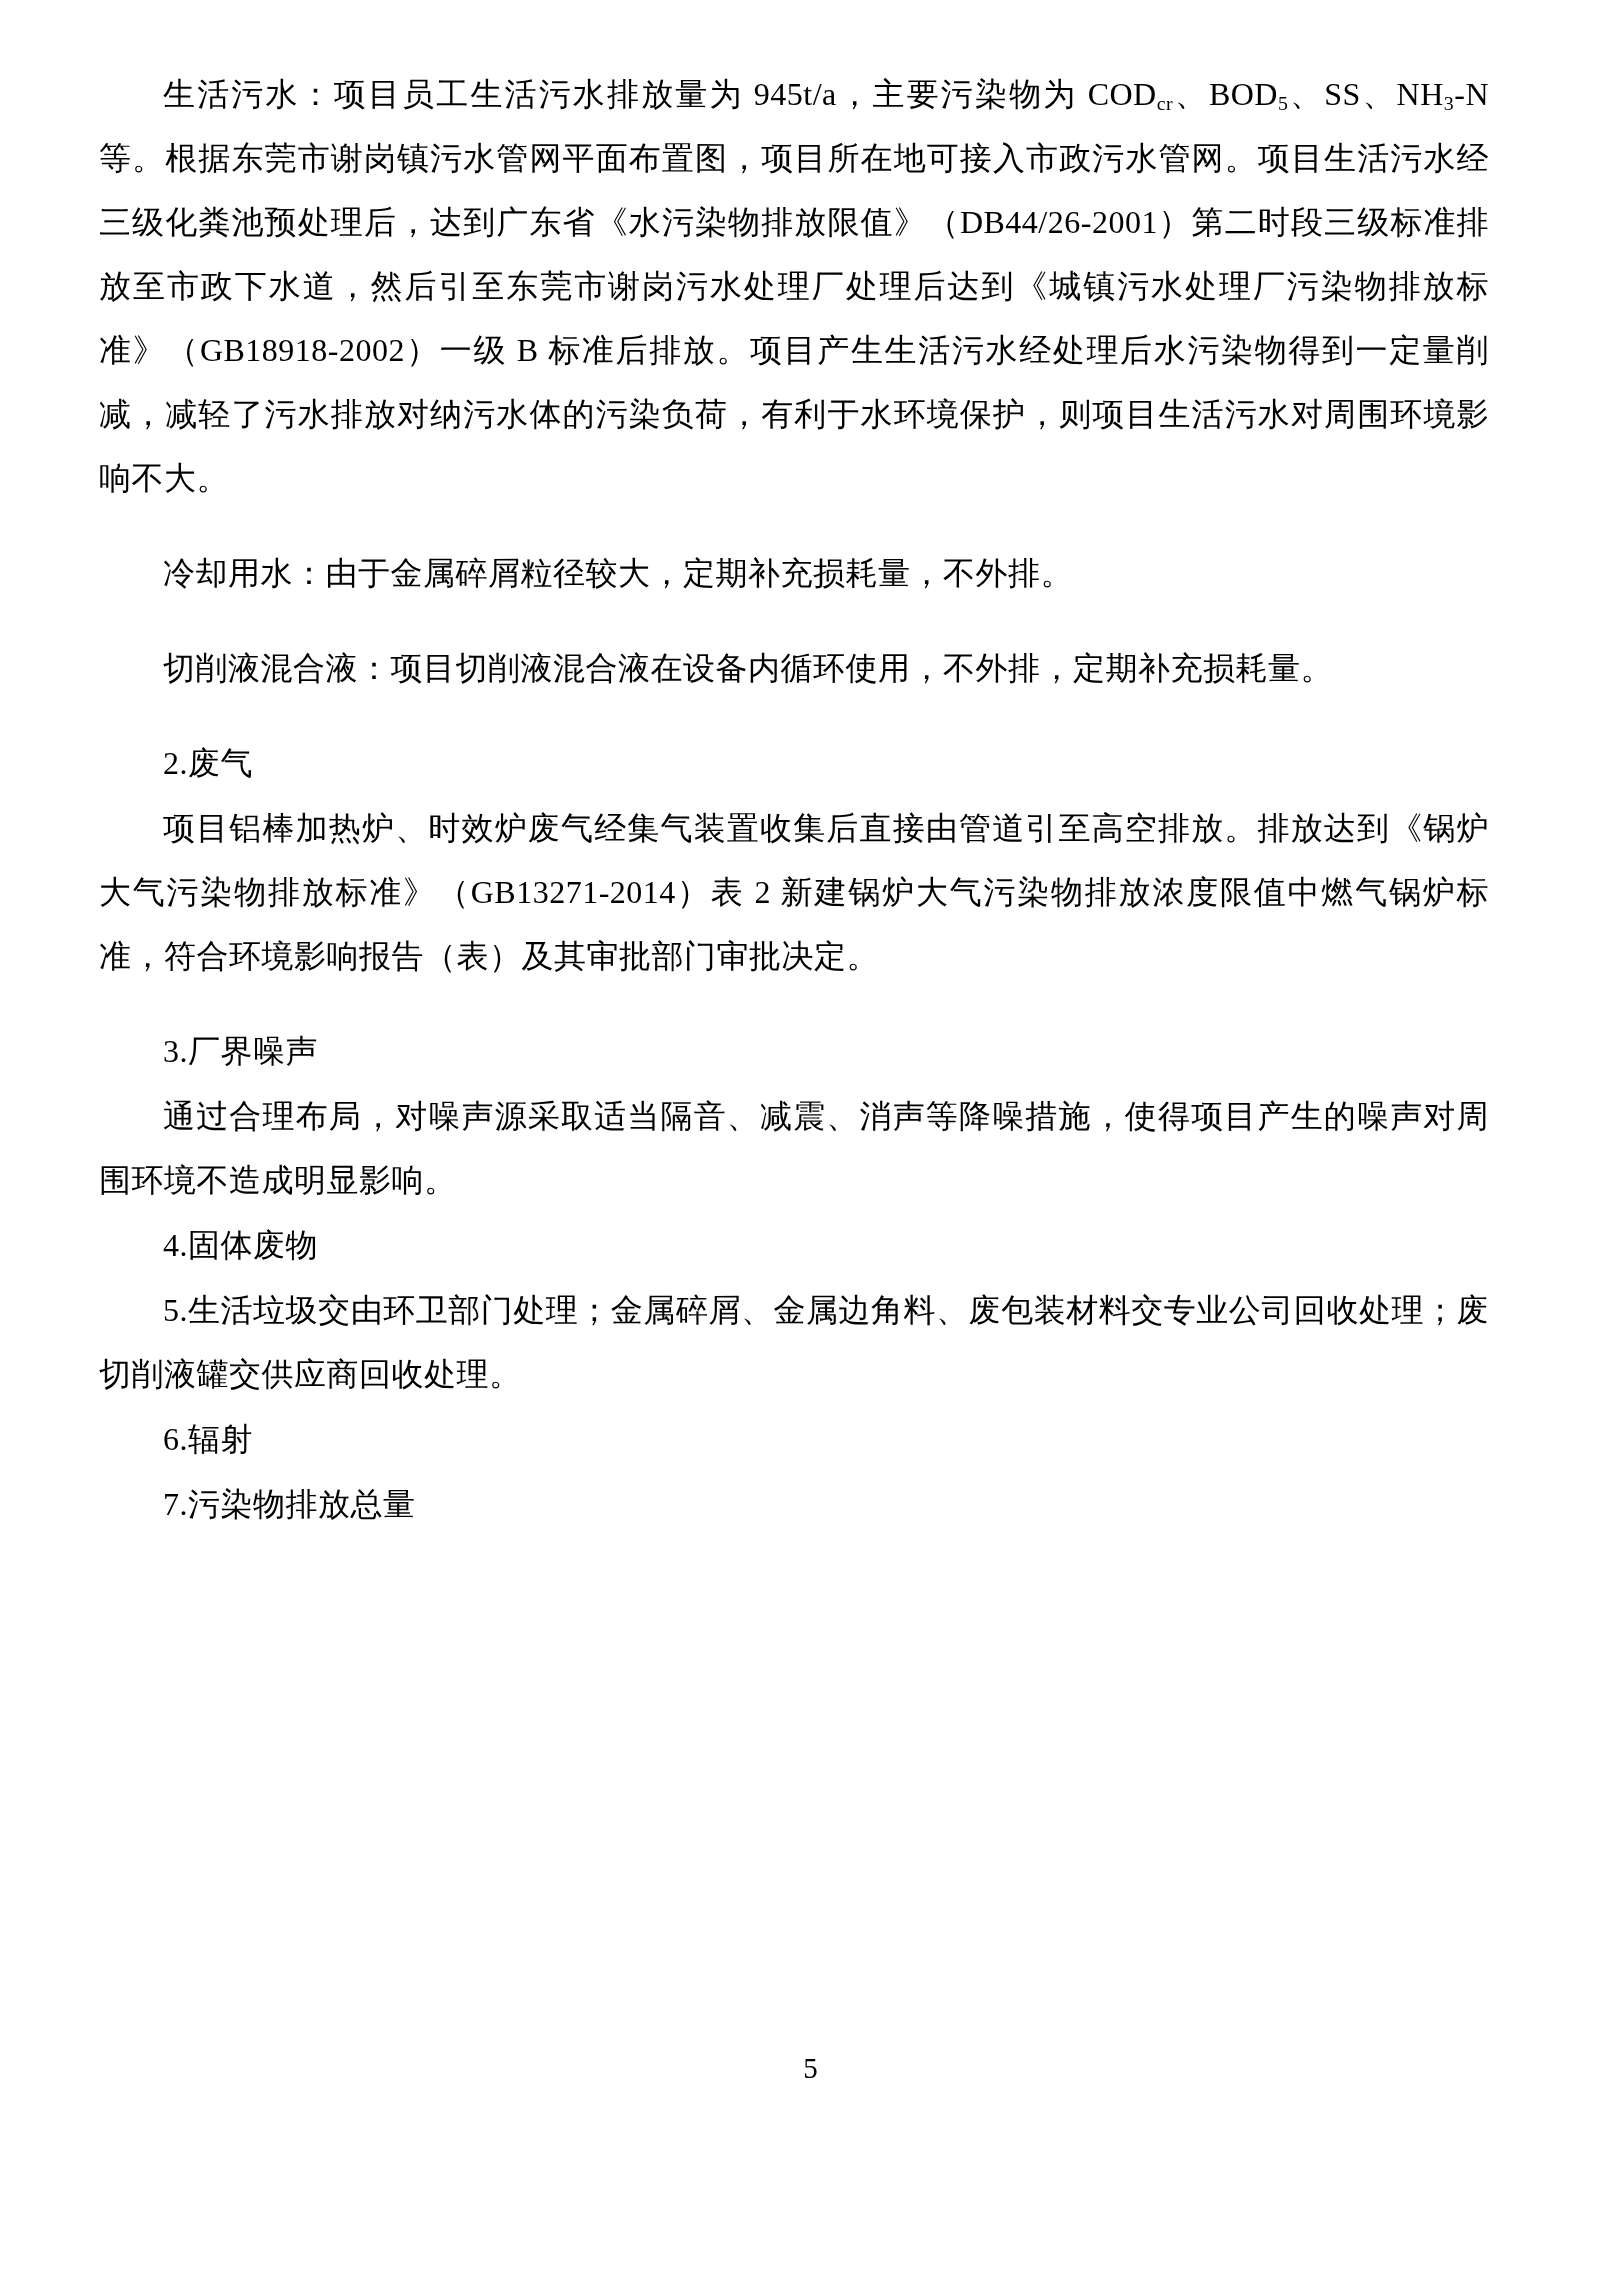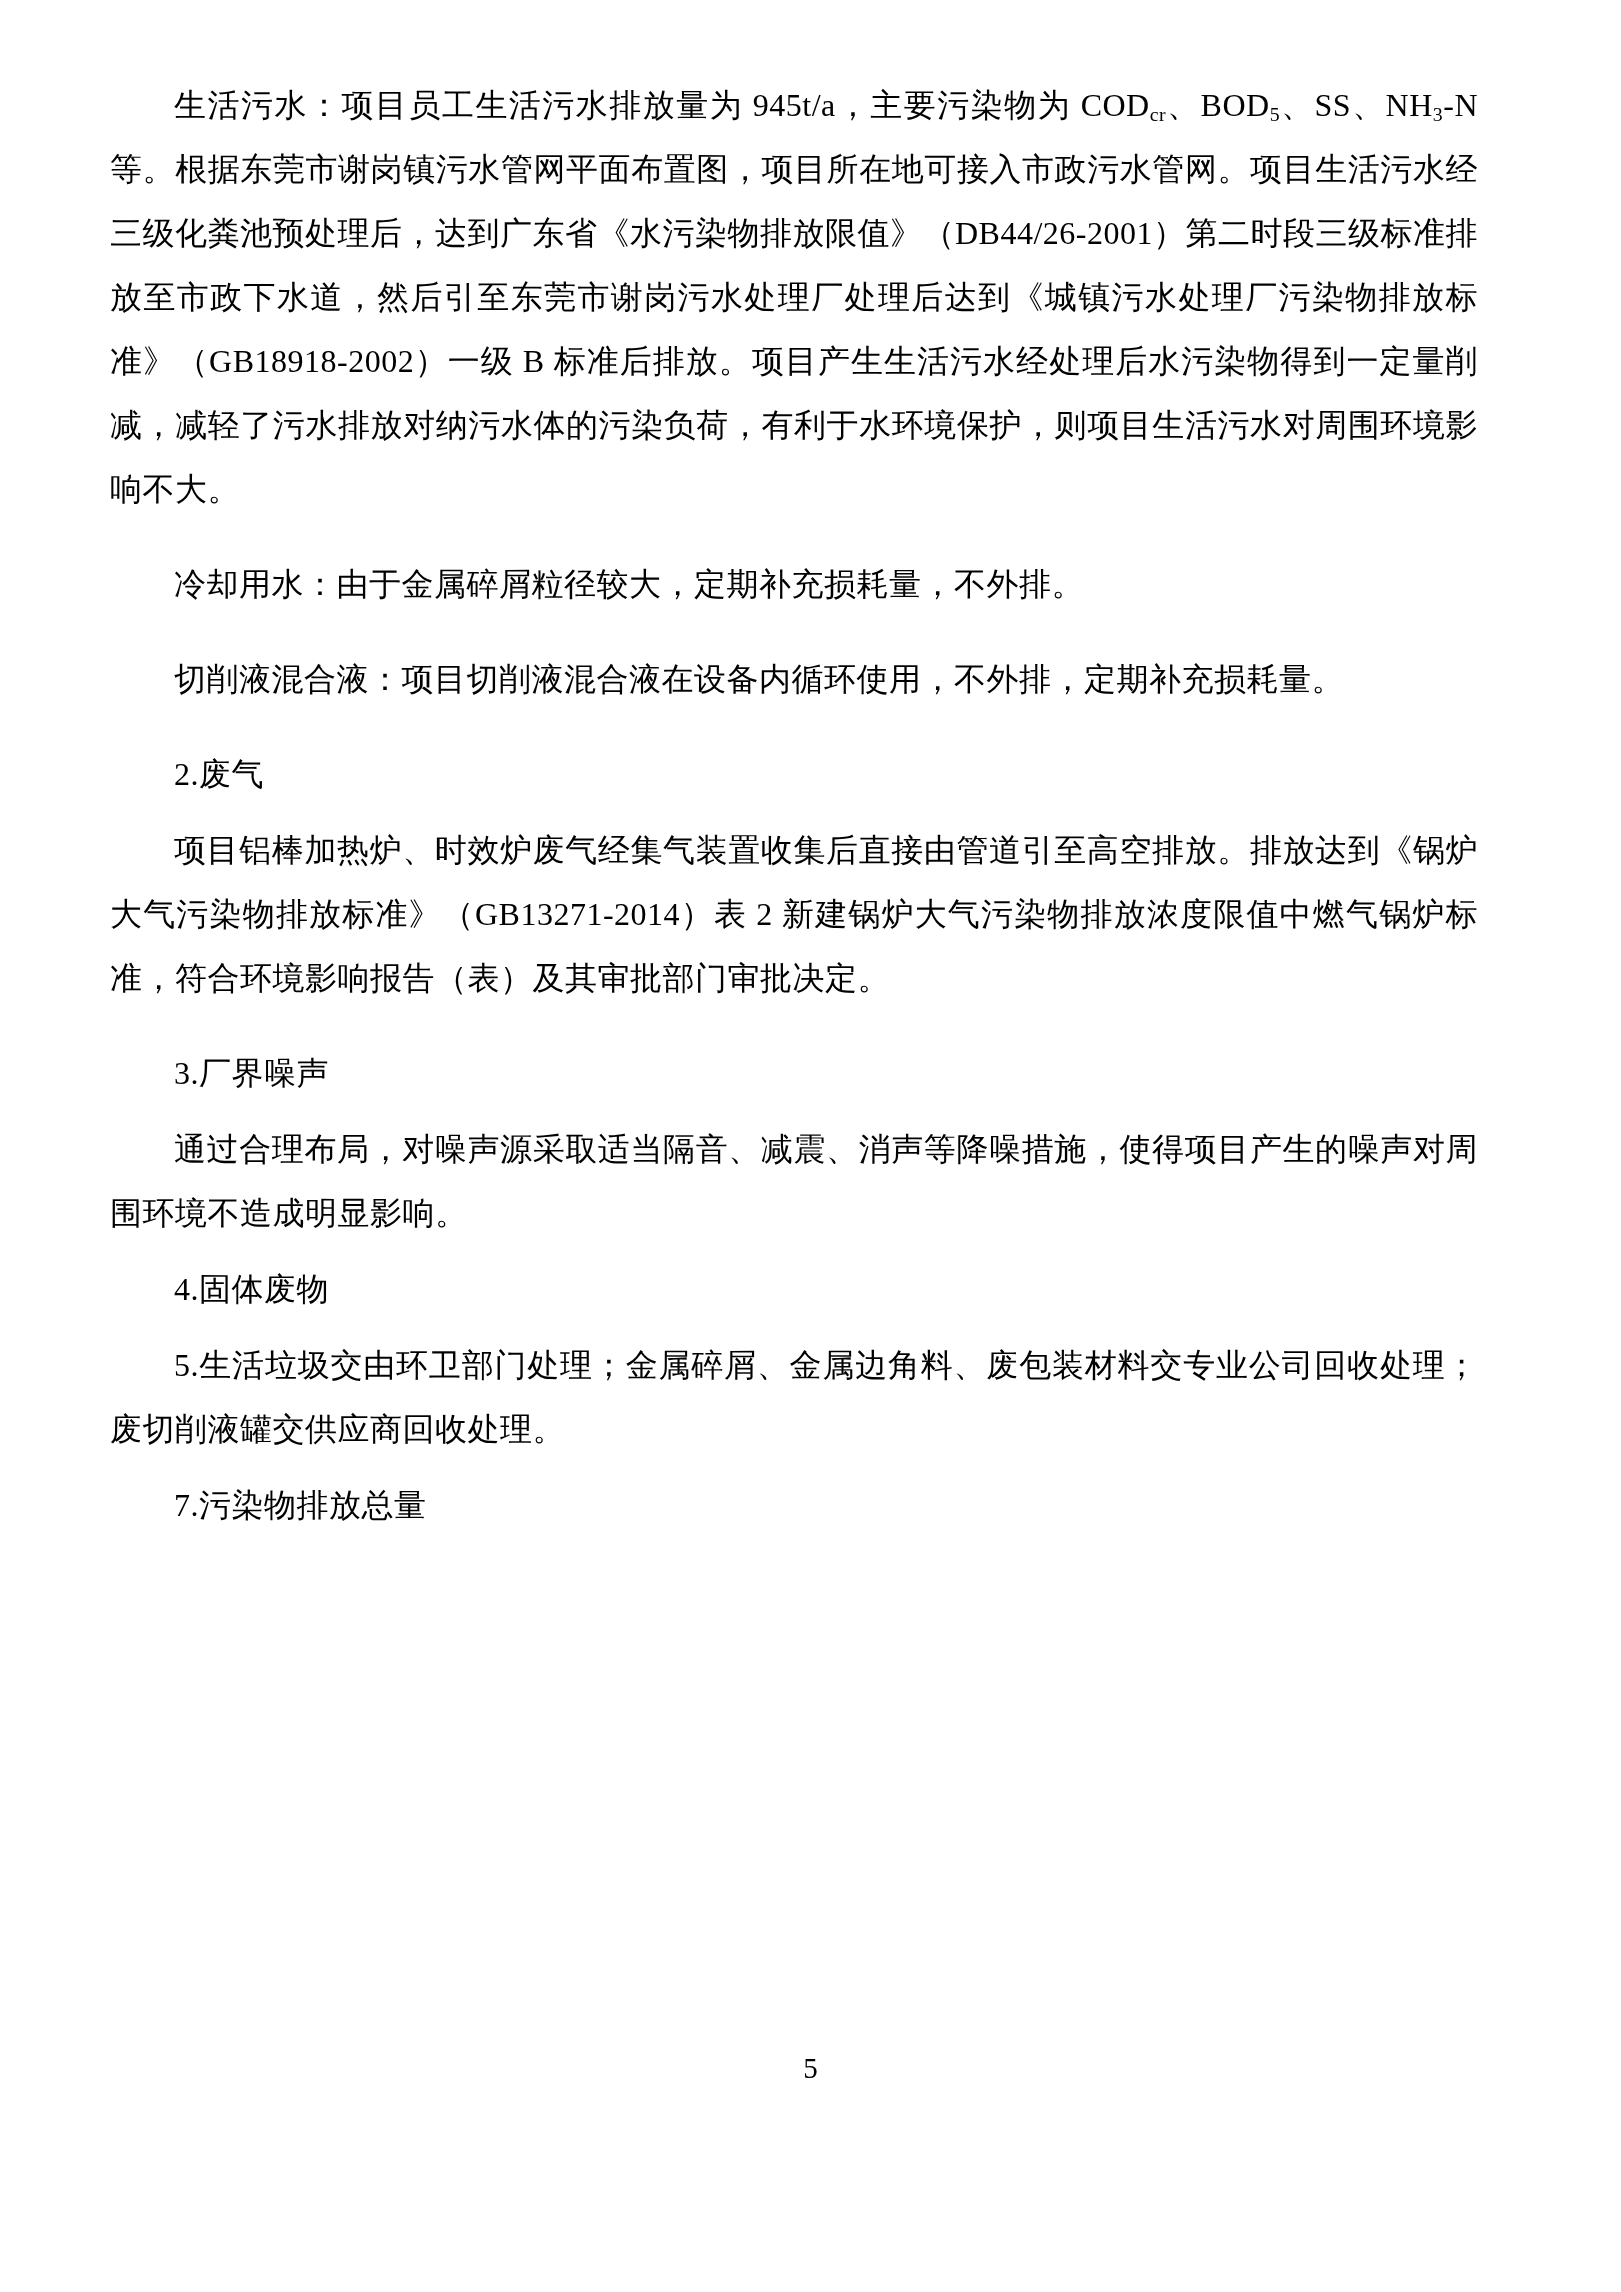--- a/index.html
+++ b/index.html
@@ -20,21 +20,21 @@
     position: absolute;
     top: 61px;
     left: 98px;
     width: 1392px;
     font-size: 32px;
     line-height: 64px;
     text-align: justify;
     letter-spacing: 0.5px;
   }
   .doc-body p {
-    margin: 12px;
+    margin: 1px;
     padding: 0;
     text-indent: 2em;
   }
   .doc-body p.extra-space {
     margin-top: 31px;
   }
   .doc-body sub {
     font-size: 0.62em;
     line-height: 0;
     vertical-align: -0.25em;
@@ -61,19 +61,20 @@
   <div class="doc-body">
       <p class="paragraph"><span>生活污水：项目员工生活污水排放量为 945t/a，主要污染物为 COD</span><sub>cr</sub><span>、BOD</span><sub>5</sub><span>、SS、NH</span><sub>3</sub><span>-N 等。根据东莞市谢岗镇污水管网平面布置图，项目所在地可接入市政污水管网。项目生活污水经三级化粪池预处理后，达到广东省《水污染物排放限值》（DB44/26-2001）第二时段三级标准排放至市政下水道，然后引至东莞市谢岗污水处理厂处理后达到《城镇污水处理厂污染物排放标准》（GB18918-2002）一级 B 标准后排放。项目产生生活污水经处理后水污染物得到一定量削减，减轻了污水排放对纳污水体的污染负荷，有利于水环境保护，则项目生活污水对周围环境影响不大。</span></p>
       <p class="paragraph extra-space"><span>冷却用水：由于金属碎屑粒径较大，定期补充损耗量，不外排。</span></p>
       <p class="paragraph extra-space"><span>切削液混合液：项目切削液混合液在设备内循环使用，不外排，定期补充损耗量。</span></p>
       <p class="heading extra-space"><span>2.废气</span></p>
       <p class="paragraph"><span>项目铝棒加热炉、时效炉废气经集气装置收集后直接由管道引至高空排放。排放达到《锅炉大气污染物排放标准》（GB13271-2014）表 2 新建锅炉大气污染物排放浓度限值中燃气锅炉标准，符合环境影响报告（表）及其审批部门审批决定。</span></p>
       <p class="heading extra-space"><span>3.厂界噪声</span></p>
       <p class="paragraph"><span>通过合理布局，对噪声源采取适当隔音、减震、消声等降噪措施，使得项目产生的噪声对周围环境不造成明显影响。</span></p>
       <p class="heading"><span>4.固体废物</span></p>
       <p class="paragraph"><span>5.生活垃圾交由环卫部门处理；金属碎屑、金属边角料、废包装材料交专业公司回收处理；废切削液罐交供应商回收处理。</span></p>
+      <p class="heading"><span>6.辐射</span></p>
       <p class="heading"><span>7.污染物排放总量</span></p>
     </div>
   <div class="page-footer">
     <span>5</span>
   </div>
 </div>
 
 
 </body></html>

